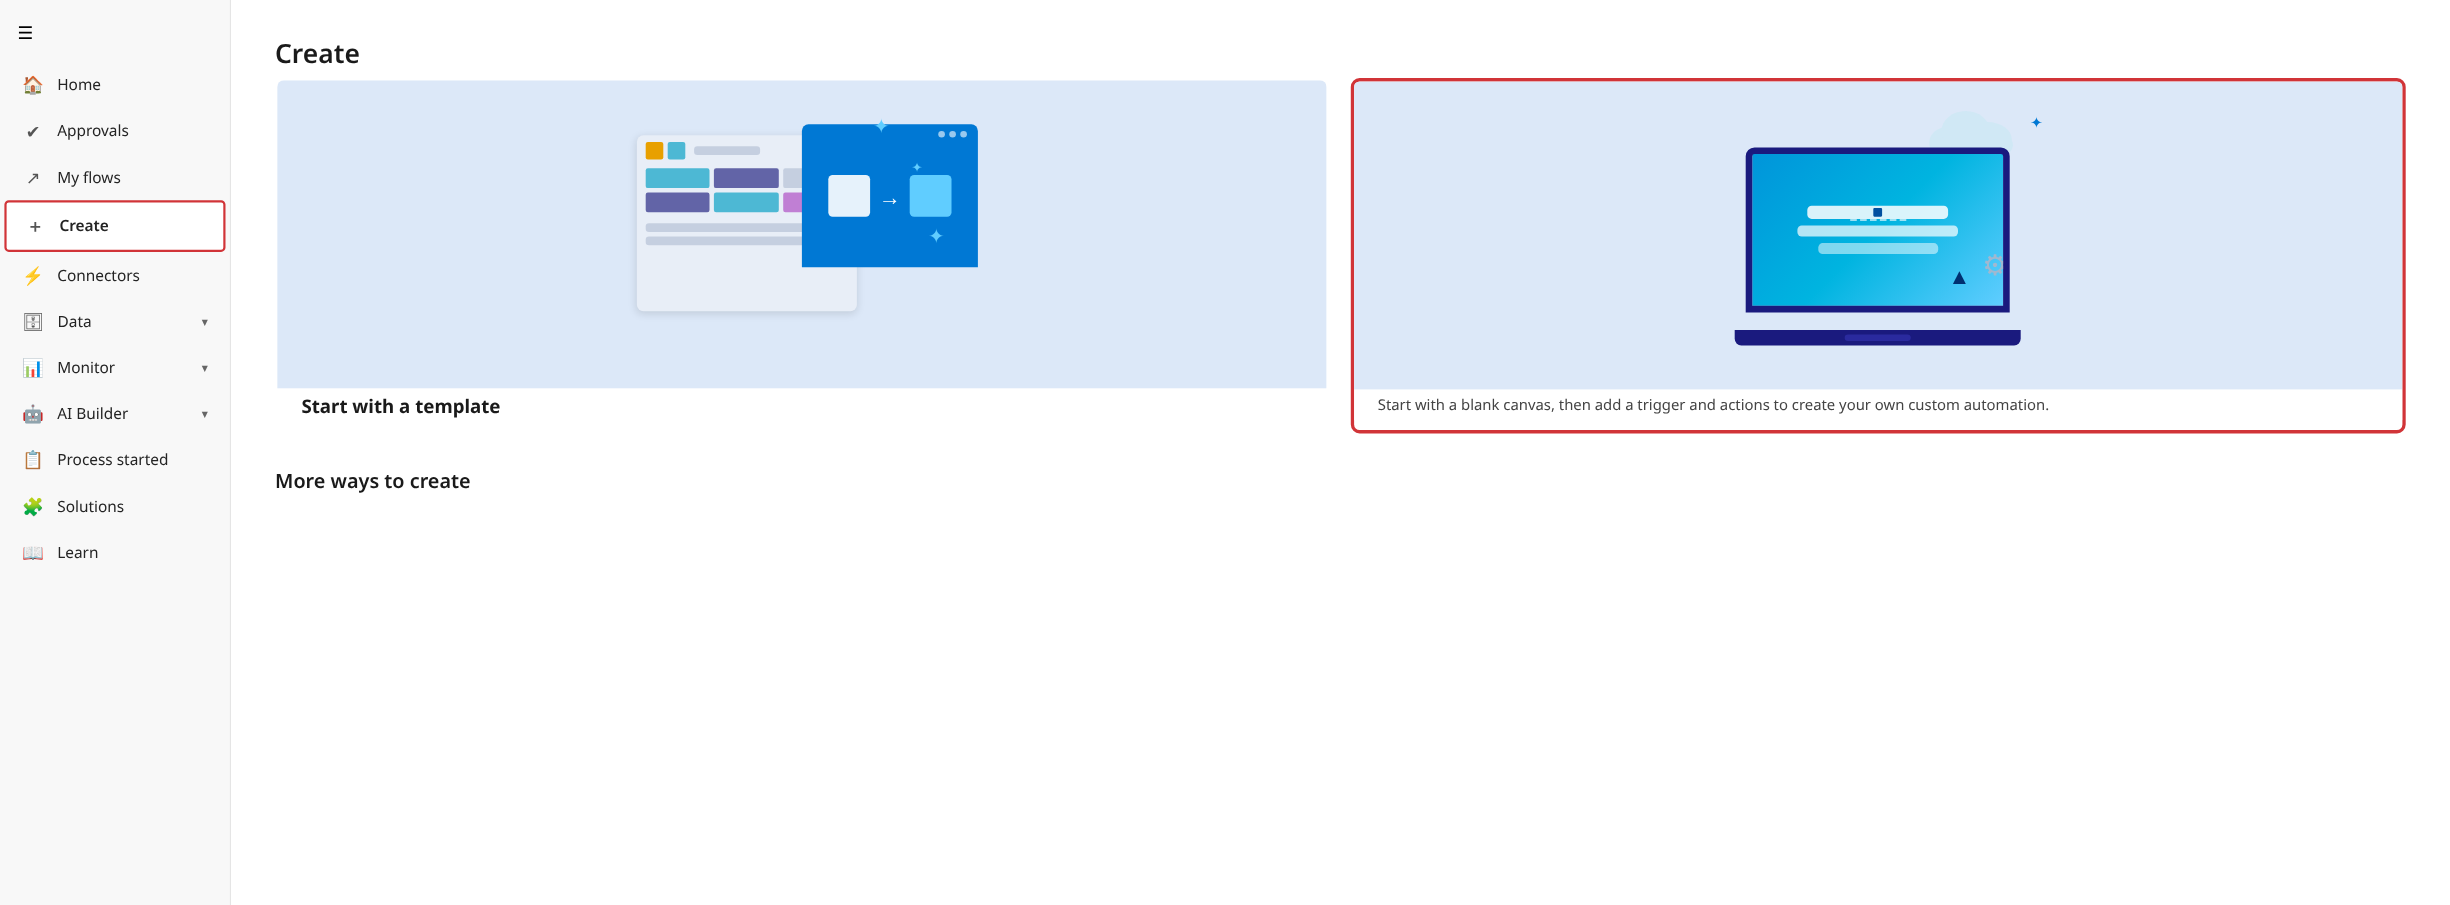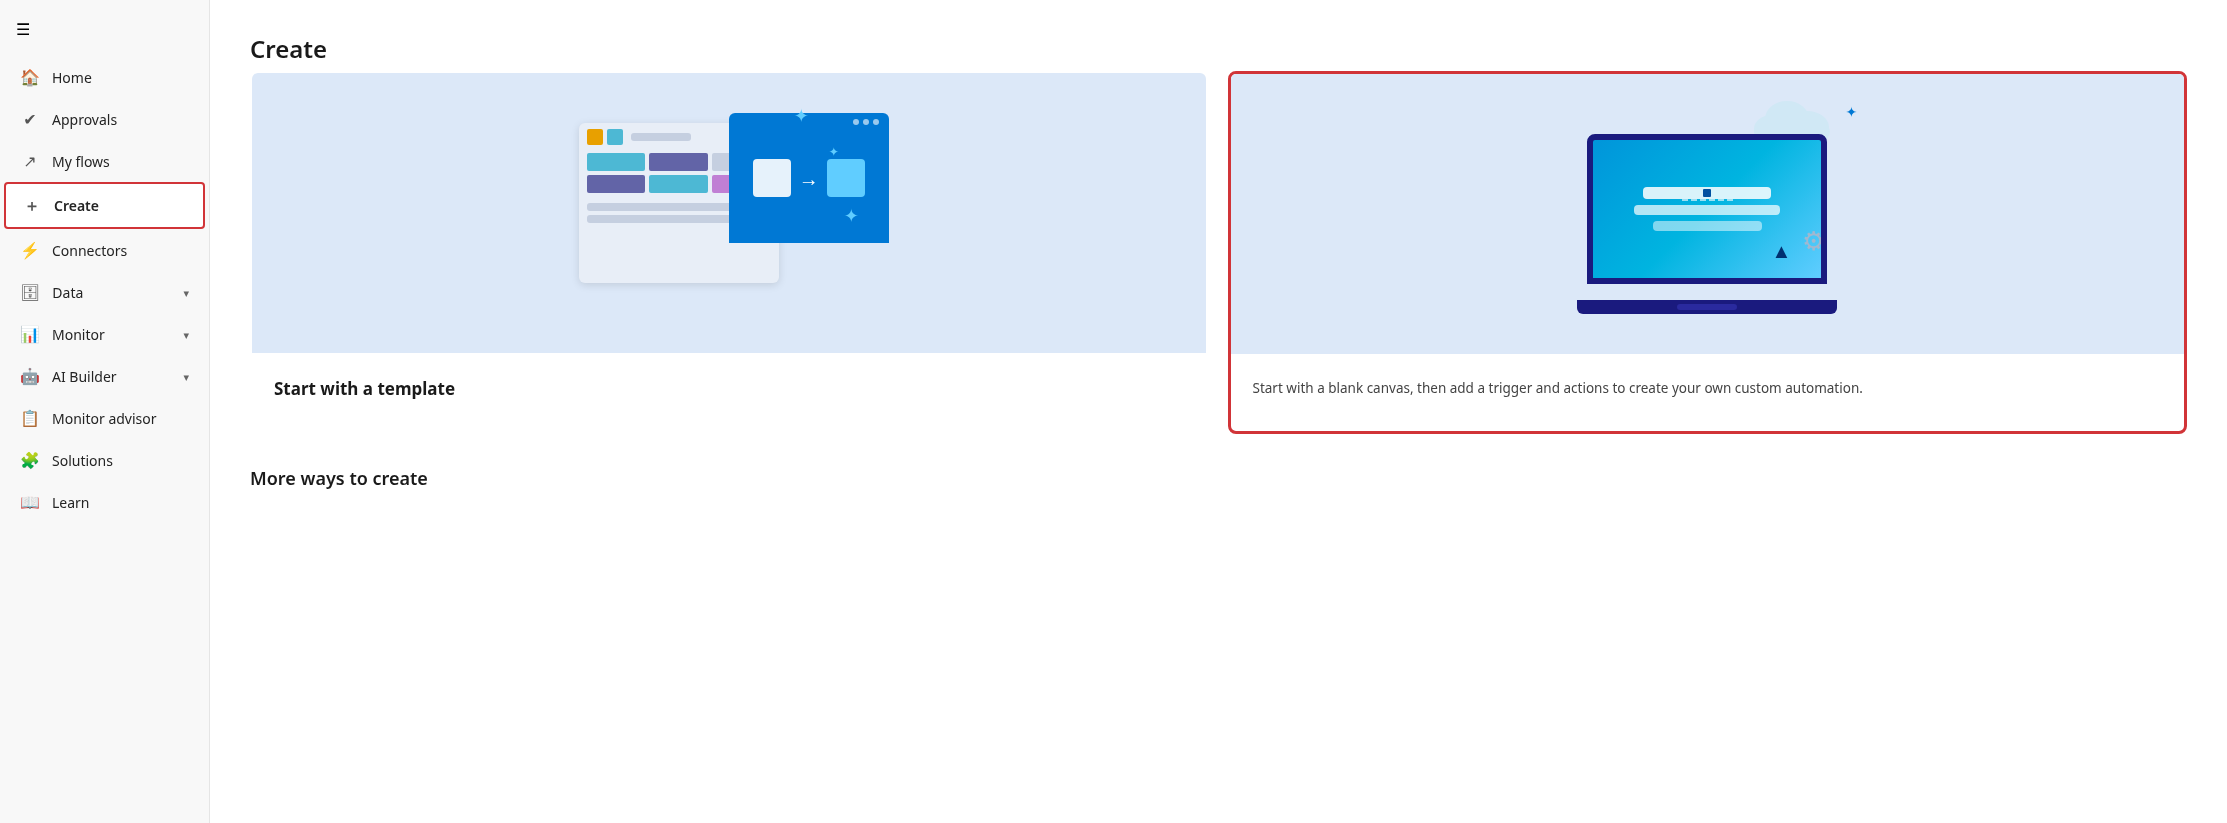--- a/index.html
+++ b/index.html
@@ -78,21 +78,21 @@
       width: 100%;
       height: 280px;
       background: #dce8f8;
       display: flex;
       align-items: center;
       justify-content: center;
       position: relative;
       overflow: hidden;
     }
     .card-body {
-      padding: 24px 22px;
+      padding: 4px 22px;
       background: #fff;
     }
     .card-title {
       font-size: 17px;
       font-weight: 700;
       color: #1a1a1a;
       margin-bottom: 8px;
     }
     .card-desc {
       font-size: 13.5px;
@@ -283,21 +283,21 @@
   </div>
 
   <div class="sidebar-item">
     <span class="icon">🤖</span>
     <span>AI Builder</span>
     <span class="chevron">▾</span>
   </div>
 
   <div class="sidebar-item">
     <span class="icon">📋</span>
-    <span>Monitor advisor</span>
+    <span>Process started</span>
   </div>
 
   <div class="sidebar-item">
     <span class="icon">🧩</span>
     <span>Solutions</span>
   </div>
 
   <div class="sidebar-item">
     <span class="icon">📖</span>
     <span>Learn</span>

